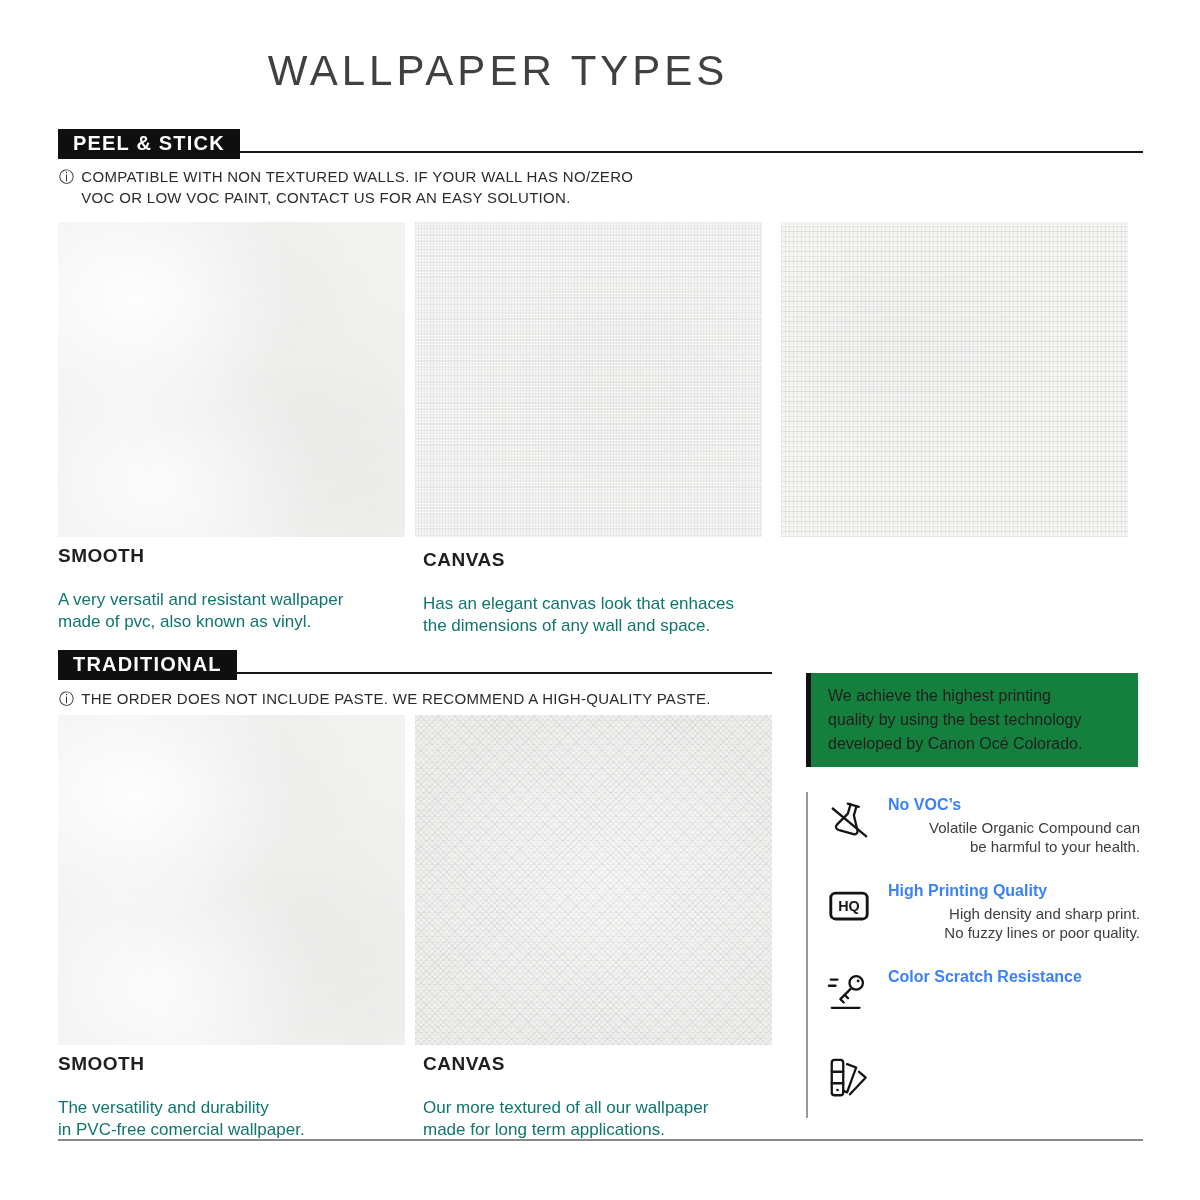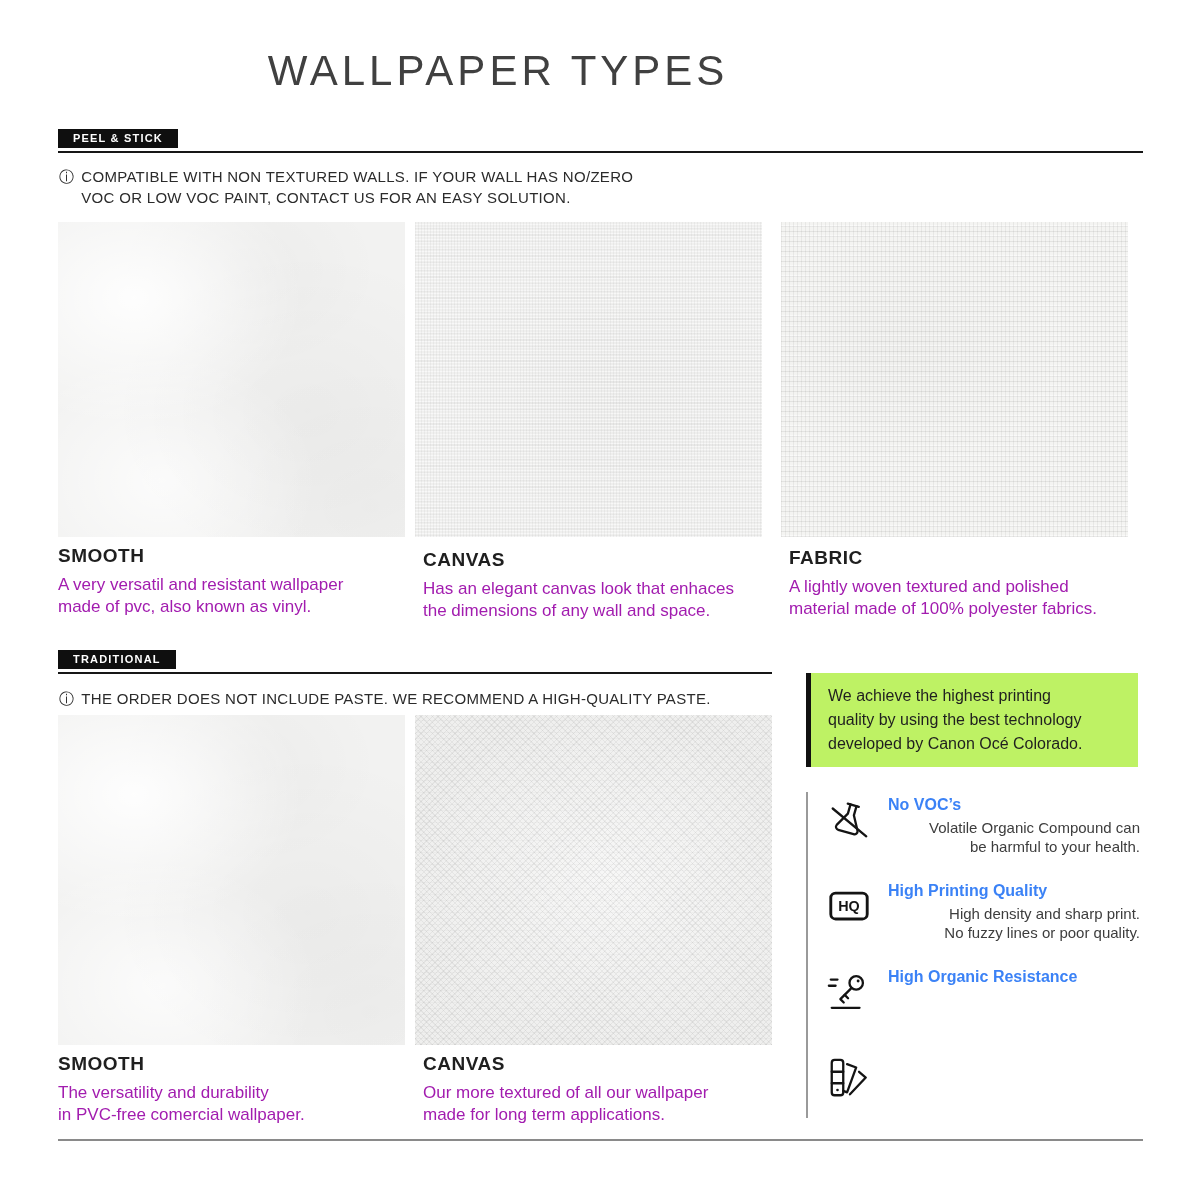--- a/index.html
+++ b/index.html
@@ -17,21 +17,21 @@
   .page-title {
     position: absolute; top: 47px; left: 0; width: 996px;
     text-align: center;
     font-size: 42px; font-weight: 400; letter-spacing: 4px;
     color: #404040;
   }
 
   .section-badge {
     position: absolute;
     background: #0f0f0f; color: #ffffff;
-    font-size: 11px; font-weight: 700; letter-spacing: 1.2px;
+    font-size: 20px; font-weight: 700; letter-spacing: 1.2px;
     padding: 3px 15px 4px 15px;
     z-index: 2;
   }
   .rule-dark { position: absolute; height: 2px; background: #161616; }
   .rule-gray { position: absolute; height: 2px; background: #8a8a8a; }
 
   .note-line {
     position: absolute;
     display: flex; align-items: flex-start; gap: 7px;
     font-size: 15px; letter-spacing: 0.3px; color: #2b2b2b;
@@ -72,28 +72,28 @@
       repeating-linear-gradient(-45deg, rgba(0,0,0,0.05) 0 1px, rgba(0,0,0,0) 1px 4px),
       repeating-linear-gradient(0deg, rgba(0,0,0,0.025) 0 1px, rgba(0,0,0,0) 1px 6px),
       radial-gradient(ellipse 320px 260px at 55% 50%, rgba(255,255,255,0.5), rgba(255,255,255,0) 65%);
   }
 
   .swatch-caption { position: absolute; }
   .swatch-name {
     font-size: 19px; font-weight: 600; letter-spacing: 0.5px; color: #1f1f1f;
   }
   .swatch-desc {
-    margin-top: 7px;
-    font-size: 17px; color: #a21caf; line-height: 1.32;
+    margin-top: 22px;
+    font-size: 17px; color: #0f766e; line-height: 1.32;
   }
 
   .quality-bar { position: absolute; left: 806px; top: 673px; width: 5px; height: 94px; background: #111111; }
   .quality-box {
     position: absolute; left: 811px; top: 673px; width: 327px; height: 94px;
-    background: #bef264;
+    background: #15803d;
     padding: 11px 14px 0 17px;
     font-size: 16px; color: #1f1f1f; line-height: 1.5;
   }
 
   .features-divider { position: absolute; left: 806px; top: 792px; width: 2px; height: 326px; background: #9a9a9a; }
 
   .feature-item { position: absolute; left: 826px; width: 314px; }
   .feature-icon { position: absolute; left: 0; top: 2px; width: 46px; height: 46px; }
   .feature-icon svg { width: 46px; height: 46px; stroke: #141414; fill: none; stroke-width: 2.4; stroke-linecap: round; stroke-linejoin: round; }
   .feature-text { margin-left: 62px; }
@@ -123,25 +123,20 @@
   <div class="swatch-caption" style="left:58px; top:545px; width:340px;">
     <div class="swatch-name">SMOOTH</div>
     <div class="swatch-desc ws">A very versatil and resistant wallpaper
 made of pvc, also known as vinyl.</div>
   </div>
   <div class="swatch-caption" style="left:423px; top:549px; width:350px;">
     <div class="swatch-name">CANVAS</div>
     <div class="swatch-desc ws">Has an elegant canvas look that enhaces
 the dimensions of any wall and space.</div>
   </div>
-  <div class="swatch-caption" style="left:789px; top:547px; width:350px;">
-    <div class="swatch-name">FABRIC</div>
-    <div class="swatch-desc ws">A lightly woven textured and polished
-material made of 100% polyester fabrics.</div>
-  </div>
 
   <div class="section-badge" style="left:58px; top:650px;">TRADITIONAL</div>
   <div class="rule-dark" style="left:58px; top:672px; width:714px;"></div>
 
   <div class="note-line" style="left:59px; top:689px;">
     <span class="info-glyph">ⓘ</span>
     <span class="ws">THE ORDER DOES NOT INCLUDE PASTE. WE RECOMMEND A HIGH-QUALITY PASTE.</span>
   </div>
 
   <div class="swatch tex-smooth" style="left:58px; top:715px; width:347px; height:330px;"></div>
@@ -204,21 +199,21 @@
         <path d="M5 11 h7"></path>
         <path d="M3 17.5 h7"></path>
         <circle cx="31.5" cy="14.5" r="7"></circle>
         <circle cx="33.5" cy="12.5" r="1.5" fill="#141414" stroke="none"></circle>
         <path d="M26.5 20 L15 31.5 l3.5 3.5"></path>
         <path d="M19.5 27 l3.5 3.5"></path>
         <path d="M6 40.5 h29"></path>
       </svg>
     </span>
     <div class="feature-text">
-      <div class="feature-title">High Organic Resistance</div>
+      <div class="feature-title">Color Scratch Resistance</div>
     </div>
   </div>
 
   <div class="feature-item" style="top:1053px;">
     <span class="feature-icon">
       <svg viewBox="0 0 48 48">
         <rect x="6" y="5" width="12" height="37" rx="3"></rect>
         <path d="M6 17.5 h12"></path>
         <path d="M6 29.5 h12"></path>
         <circle cx="12" cy="36.5" r="1.4" fill="#141414" stroke="none"></circle>

